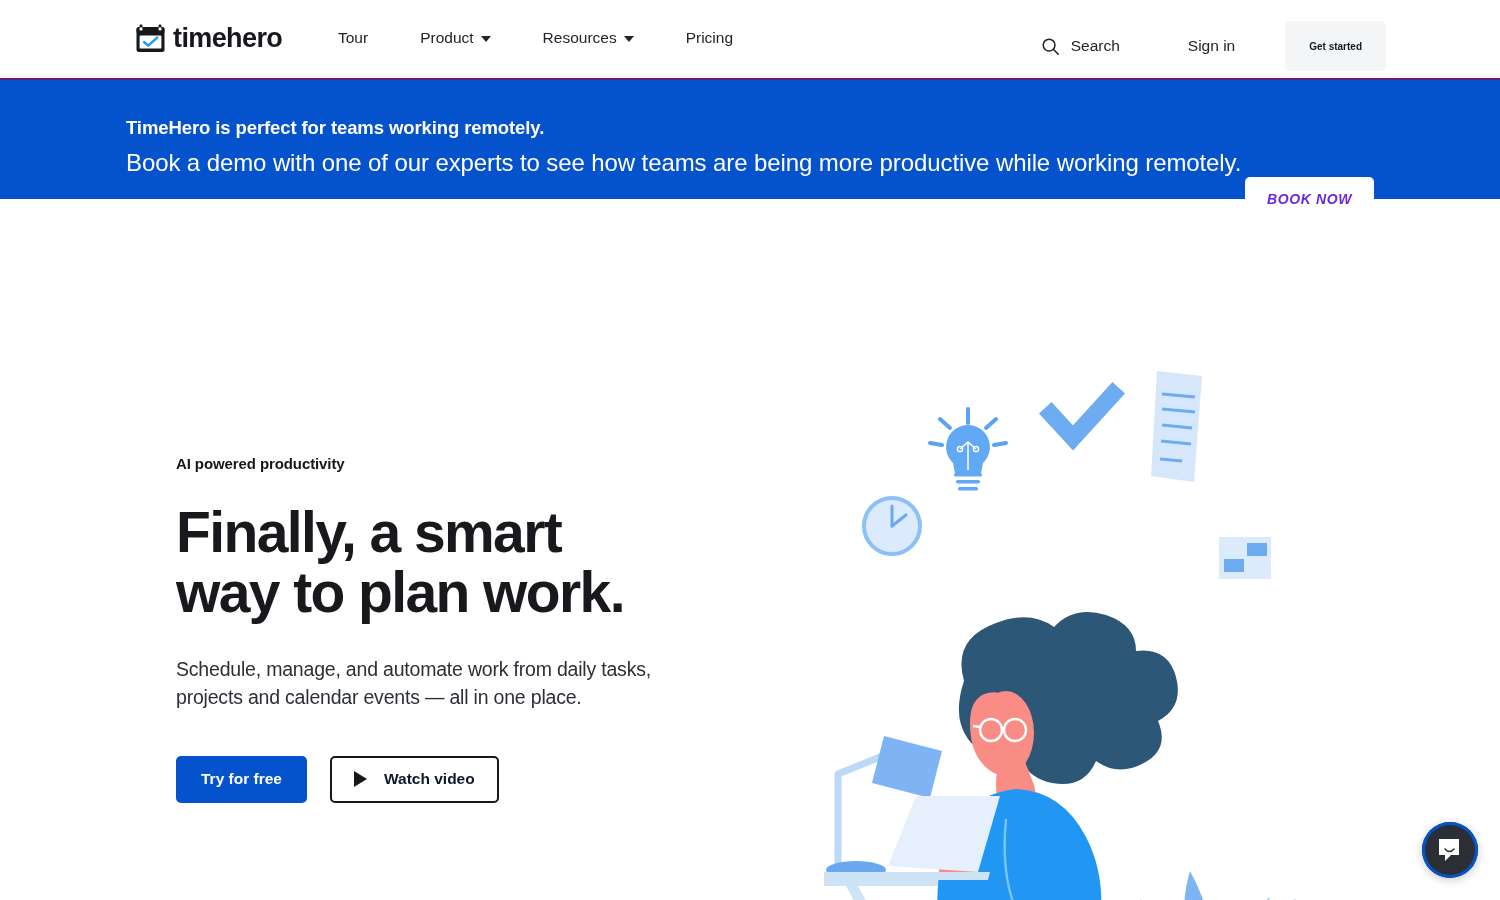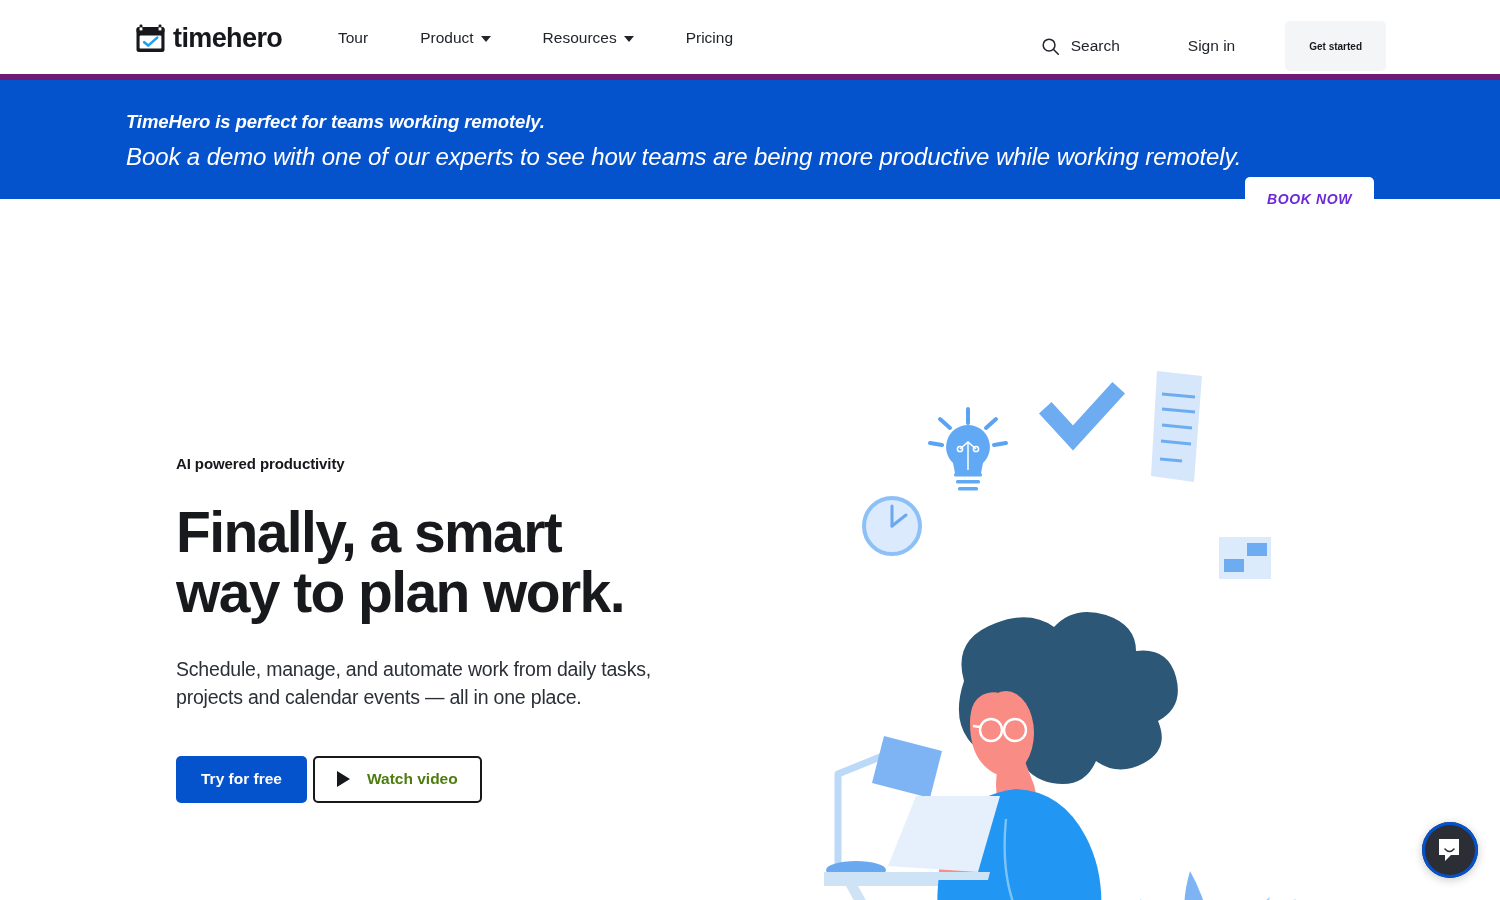--- a/index.html
+++ b/index.html
@@ -11,21 +11,21 @@
     overflow: hidden;
     color: #1a1a1a;
   }
 
   
   .header {
     position: absolute; top: 0; left: 0;
     width: 1500px; height: 80px;
     background: #ffffff;
     display: flex; align-items: center;
-    border-bottom: 6px solid #701a75;
+    border-bottom: 2px solid #701a75;
   }
   .logo-wrap {
     position: absolute; left: 136px; top: 24px;
     display: flex; align-items: center; gap: 8px;
     cursor: pointer;
   }
   .logo-icon { width: 29px; height: 29px; display: block; }
   .logo-text {
     font-size: 27px; font-weight: bold; letter-spacing: -0.6px;
     color: #16181c; line-height: 1;
@@ -71,21 +71,21 @@
     white-space: nowrap;
   }
 
   
   .banner {
     position: absolute; top: 80px; left: 0;
     width: 1500px; height: 119px;
     background: #0552cd;
     color: #ffffff;
   }
-  .banner-text { position: absolute; left: 126px; top: 28px; font-style: italic; }
+  .banner-text { position: absolute; left: 126px; top: 34px; }
   .banner-title {
     font-size: 18.5px; font-weight: bold; line-height: 1.5;
     letter-spacing: -0.1px;
   }
   .banner-sub {
     font-size: 24px; font-weight: normal; line-height: 1.5;
     letter-spacing: -0.1px; margin-top: 3px;
   }
   .book-now-btn {
     position: absolute; right: 126px; top: 119px;
@@ -107,31 +107,31 @@
     letter-spacing: -0.1px; margin-bottom: 30px;
   }
   .hero-title {
     font-size: 57px; font-weight: bold; line-height: 1.06;
     letter-spacing: -1.6px; color: #18191c; margin-bottom: 33px;
   }
   .hero-sub {
     font-size: 19.5px; line-height: 1.43; color: #2b2f36;
     letter-spacing: -0.2px; margin-bottom: 44px; max-width: 510px;
   }
-  .hero-actions { display: flex; align-items: center; gap: 6px; }
+  .hero-actions { display: flex; align-items: center; gap: 23px; }
   .try-btn {
     background: #0552cd; border: none; border-radius: 5px;
     font-family: "Liberation Sans", sans-serif;
     font-size: 15.5px; font-weight: bold; color: #ffffff;
     height: 47px; padding: 0 25px; cursor: pointer; white-space: nowrap;
   }
   .watch-btn {
     background: #ffffff; border: 2.5px solid #16181c; border-radius: 5px;
     font-family: "Liberation Sans", sans-serif;
-    font-size: 15.5px; font-weight: bold; color: #4d7c0f;
+    font-size: 15.5px; font-weight: bold; color: #0f172a;
     height: 47px; padding: 0 22px; cursor: pointer;
     display: flex; align-items: center; gap: 17px; white-space: nowrap;
   }
   .play-tri {
     width: 0; height: 0;
     border-top: 8px solid transparent;
     border-bottom: 8px solid transparent;
     border-left: 13px solid #16181c;
   }
 

